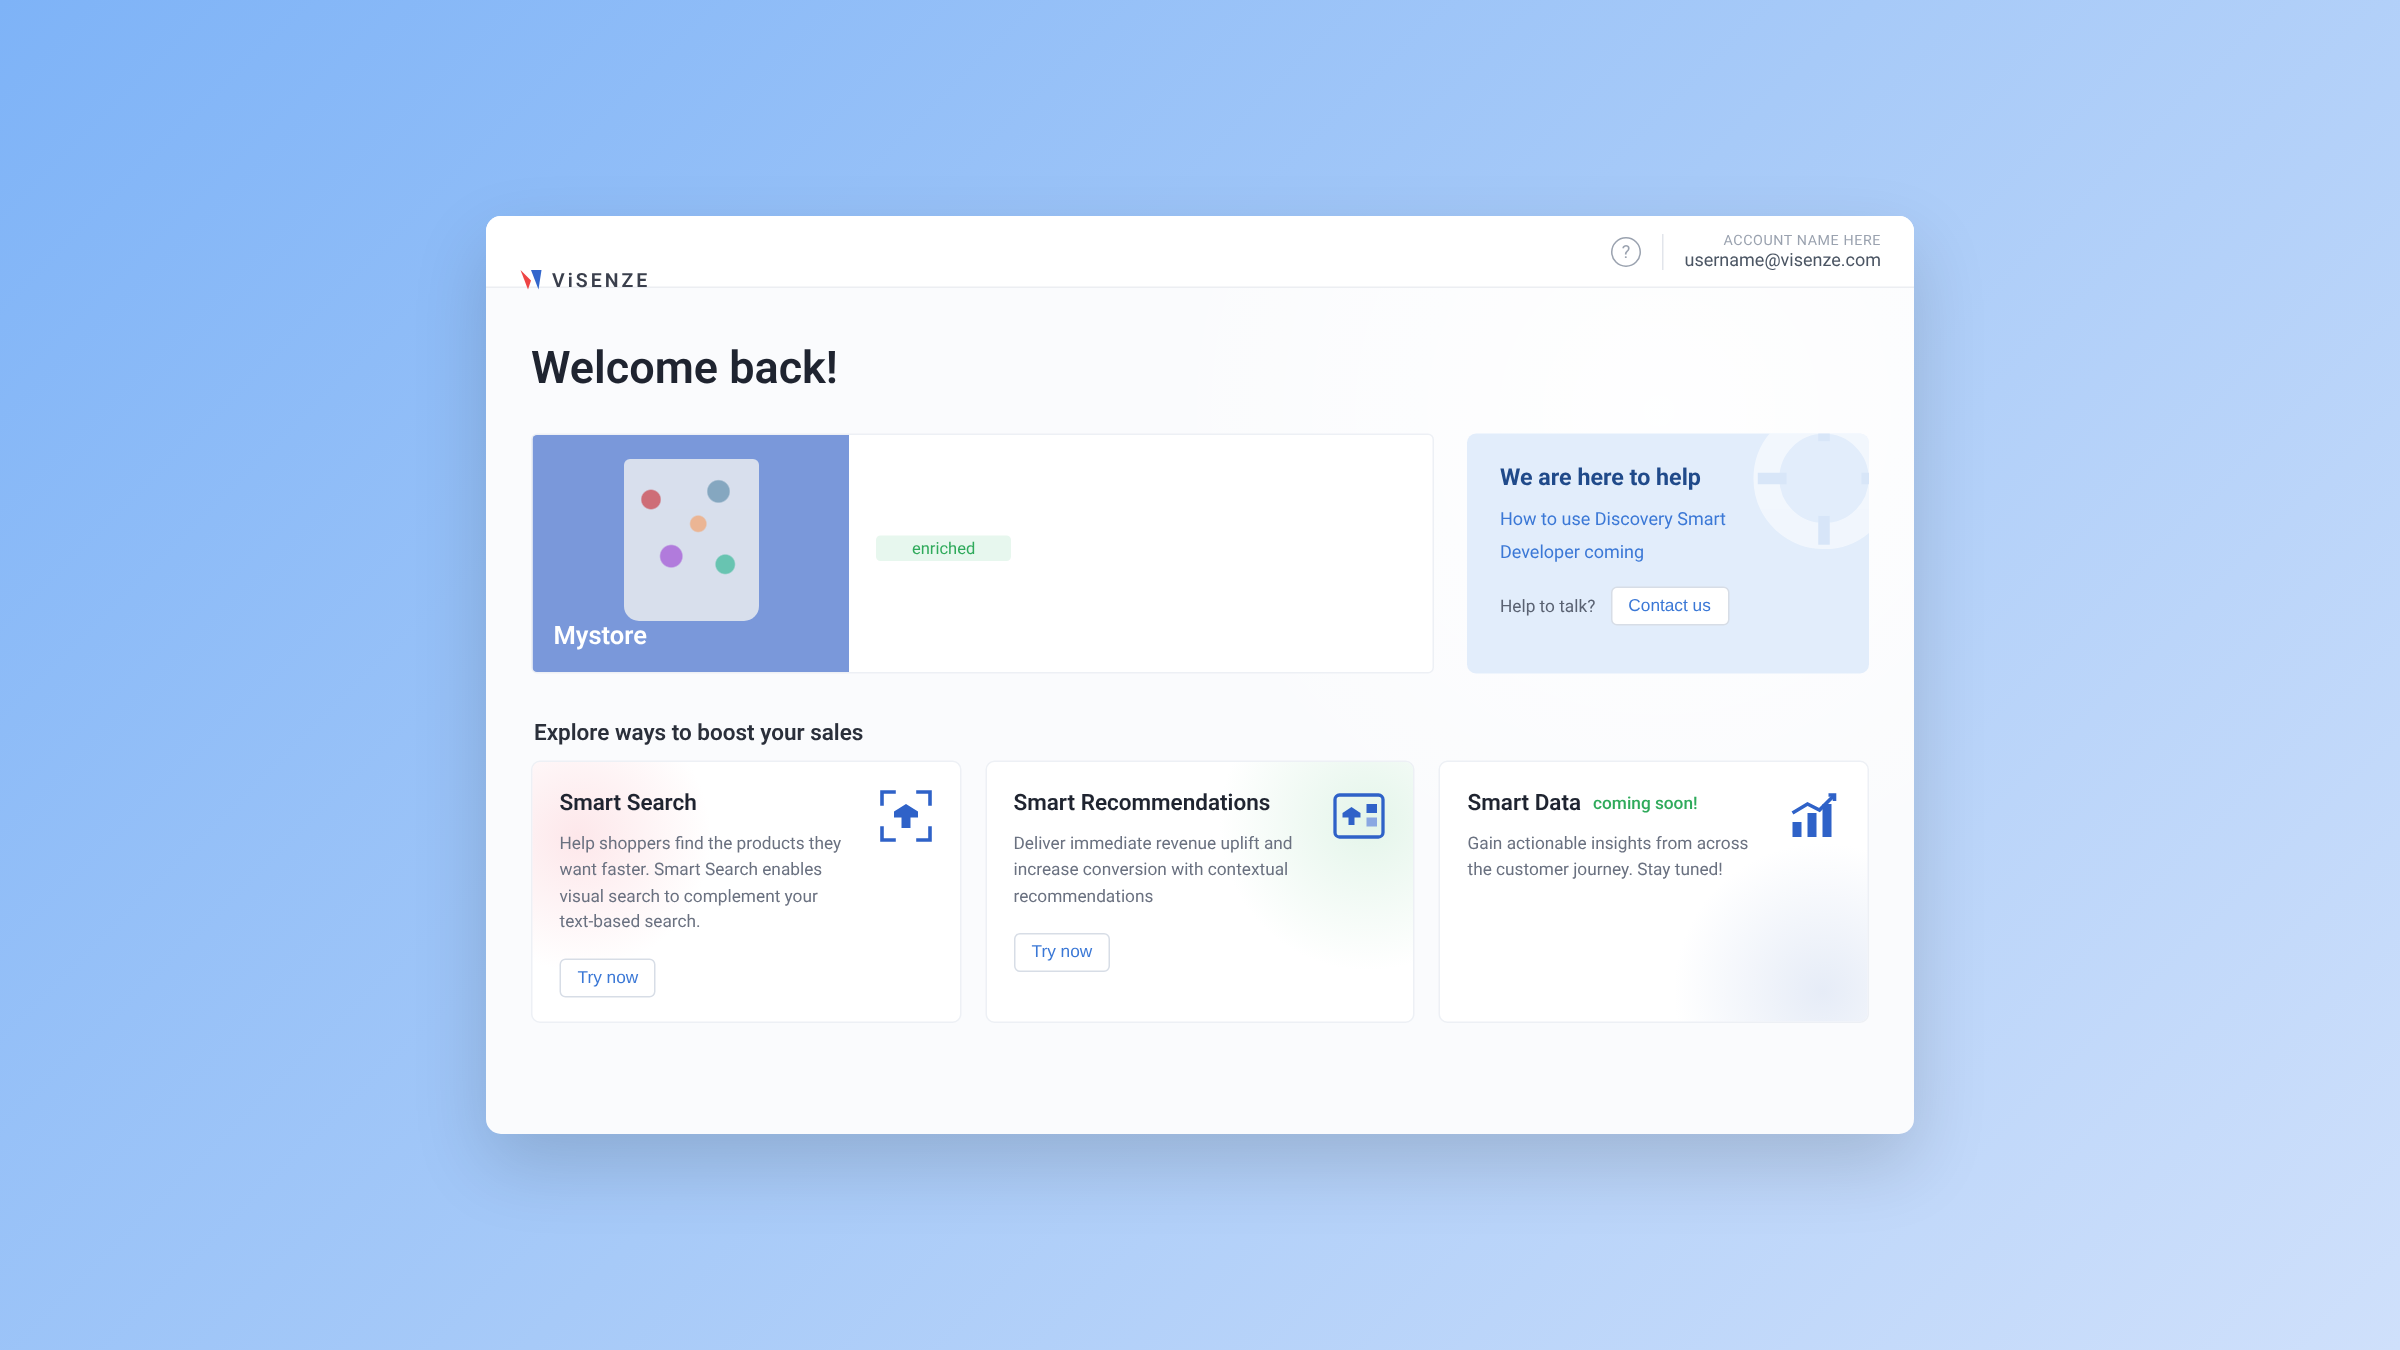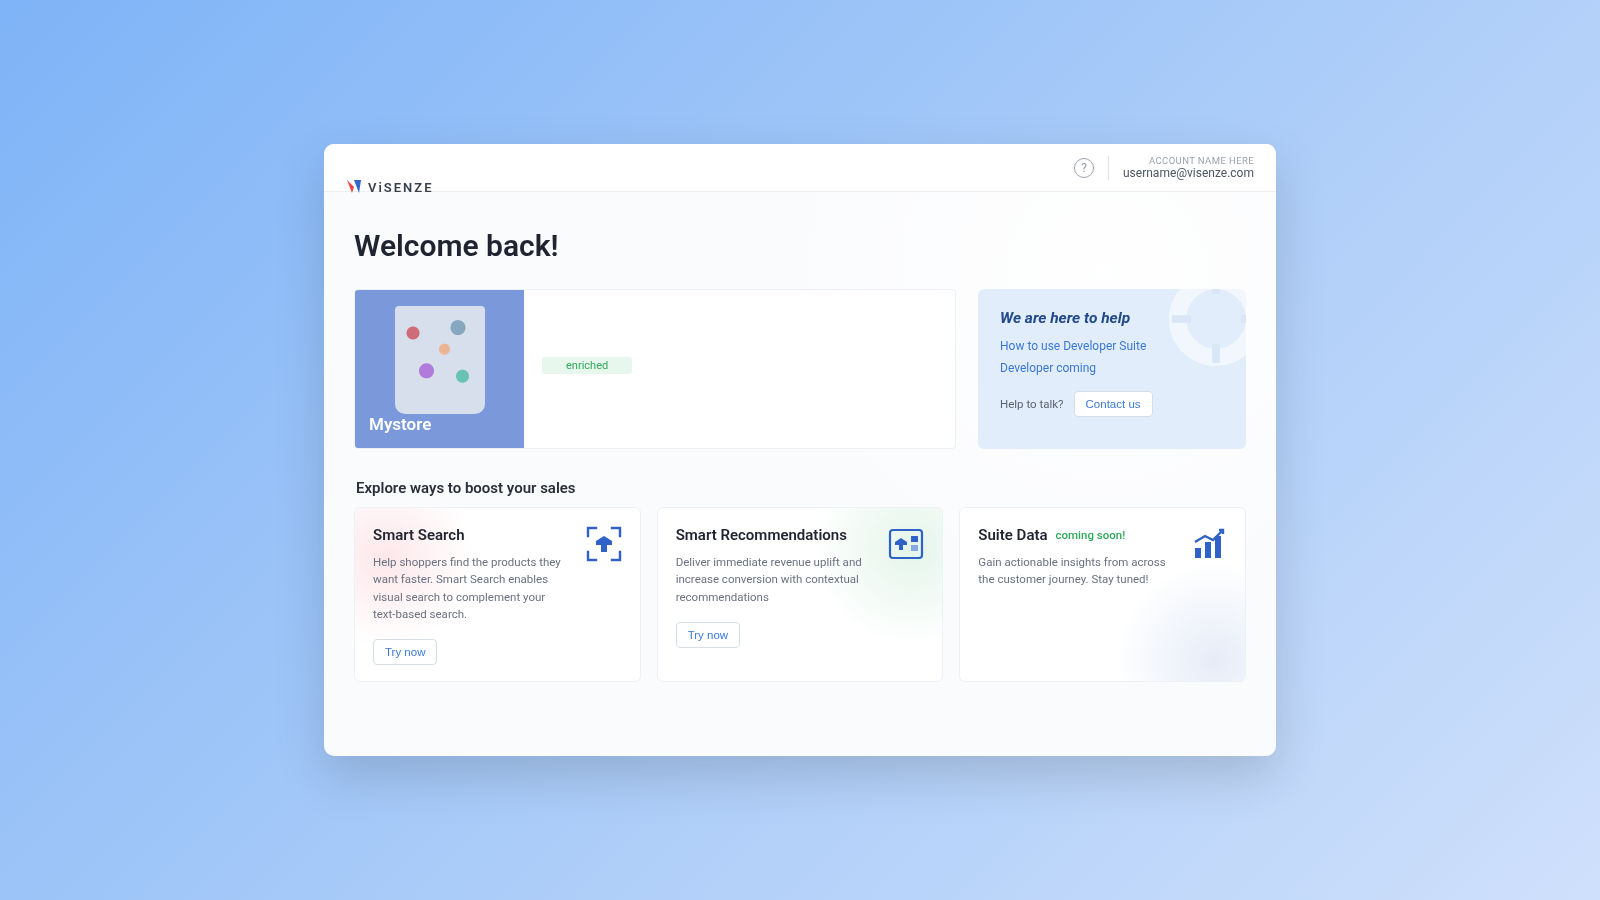--- a/index.html
+++ b/index.html
@@ -39,21 +39,21 @@
   .acct .email { font-size:12px; color:#4b5563;}
   .content { padding: 18px 30px 24px; position:relative; z-index:2;}
   h1.page-title { font-size:30px; font-weight:600; color:#1f2430; margin: 18px 0 26px; }
   .section-title { font-size:15px; color:#2a2f3a; font-weight:600; margin: 0 0 10px 2px;}
   .row1 { display:flex; gap:22px; }
   .catalog-card {
     flex: 0 0 602px; height:160px; background:#fff; border:1px solid #edf0f5; border-radius:4px;
     display:flex; overflow:hidden;
   }
   .catalog-img {
-    width:169px; background:#7a98da; position:relative; display:flex; align-items:flex-end; padding:14px;
+    width:211px; background:#7a98da; position:relative; display:flex; align-items:flex-end; padding:14px;
   }
   .catalog-img .store-name{ color:#fff; font-size:17px; font-weight:600; z-index:1;}
   
   .catalog-img::before{
     content:""; position:absolute; left:50%; top:44%; transform:translate(-50%,-50%);
     width:90px; height:108px;
     background:
       radial-gradient(circle at 20% 25%, #d66 0 6px, transparent 7px),
       radial-gradient(circle at 70% 20%, #8ab 0 7px, transparent 8px),
       radial-gradient(circle at 35% 60%, #b7d 0 7px, transparent 8px),
@@ -72,21 +72,21 @@
   .stat .num{ font-size:21px; font-weight:600; color:#1f2430;}
   .stat .lbl{ font-size:10px; color:#8c94a1; margin-top:2px;}
   .stat-sep{ width:1px; height:38px; background:#e8ebf0;}
   .cta-orange{
     margin-left:auto; background:#f08a72; color:#fff; border:none; font-size:12.5px;
     padding:9px 14px; border-radius:4px; cursor:pointer;
   }
   .help-card{
     flex:1; background:#e2edfb; border-radius:6px; padding:20px 22px; position:relative; overflow:hidden;
   }
-  .help-card h3{ font-size:15.5px; color:#204a8a; font-weight:700; margin-bottom:12px;font-style:italic;}
+  .help-card h3{ font-size:15.5px; color:#204a8a; font-weight:700; margin-bottom:12px;}
   .help-link{ display:block; font-size:12px; color:#3b78d6; margin-bottom:8px; cursor:pointer; text-decoration:none;}
   .help-footer{ margin-top:16px; display:flex; align-items:center; gap:10px;}
   .help-footer .txt{ font-size:11.5px; color:#5a6272;}
   .btn-outline{
     background:#fff; border:1px solid #d7dde6; color:#3b78d6; font-size:11.5px;
     padding:6px 11px; border-radius:4px; cursor:pointer;
   }
   .life-ring{
     position:absolute; right:-18px; top:-18px; width:96px; height:96px;
   }
@@ -153,21 +153,21 @@
         <div class="life-ring">
           <svg viewBox="0 0 100 100">
             <circle cx="50" cy="50" r="40" fill="none" stroke="#fff" stroke-width="18"></circle>
             <rect x="46" y="4" width="8" height="20" fill="#cfe0f6"></rect>
             <rect x="46" y="76" width="8" height="20" fill="#cfe0f6"></rect>
             <rect x="4" y="46" width="20" height="8" fill="#cfe0f6"></rect>
             <rect x="76" y="46" width="20" height="8" fill="#cfe0f6"></rect>
           </svg>
         </div>
         <h3>We are here to help</h3>
-        <a class="help-link">How to use Developer Suite</a>
+        <a class="help-link">How to use Discovery Smart</a>
         <a class="help-link">Developer coming</a>
         <div class="help-footer">
           <span class="txt">Help to talk?</span>
           <button class="btn-outline">Contact us</button>
         </div>
       </div>
     </div>
 
     <div class="section2">
       <div class="section-title">Explore ways to boost your sales</div>
@@ -210,21 +210,21 @@
           <div class="pc-icon">
             <svg viewBox="0 0 40 40">
               <rect x="6" y="24" width="6" height="10" fill="#2f62c8"></rect>
               <rect x="16" y="18" width="6" height="16" fill="#2f62c8"></rect>
               <rect x="26" y="12" width="6" height="22" fill="#2f62c8"></rect>
               <path d="M6 18 L16 12 L24 16 L34 6" stroke="#2f62c8" stroke-width="2.4" fill="none"></path>
               <path d="M30 6 h4 v4" stroke="#2f62c8" stroke-width="2.4" fill="none"></path>
             </svg>
           </div>
           <div class="pc-head">
-            <div class="pc-title">Suite Data</div>
+            <div class="pc-title">Smart Data</div>
             <div class="pc-soon">coming soon!</div>
           </div>
           <div class="pc-desc">Gain actionable insights from across the customer journey. Stay tuned!</div>
         </div>
 
       </div>
     </div>
   </div>
 </div>
 

